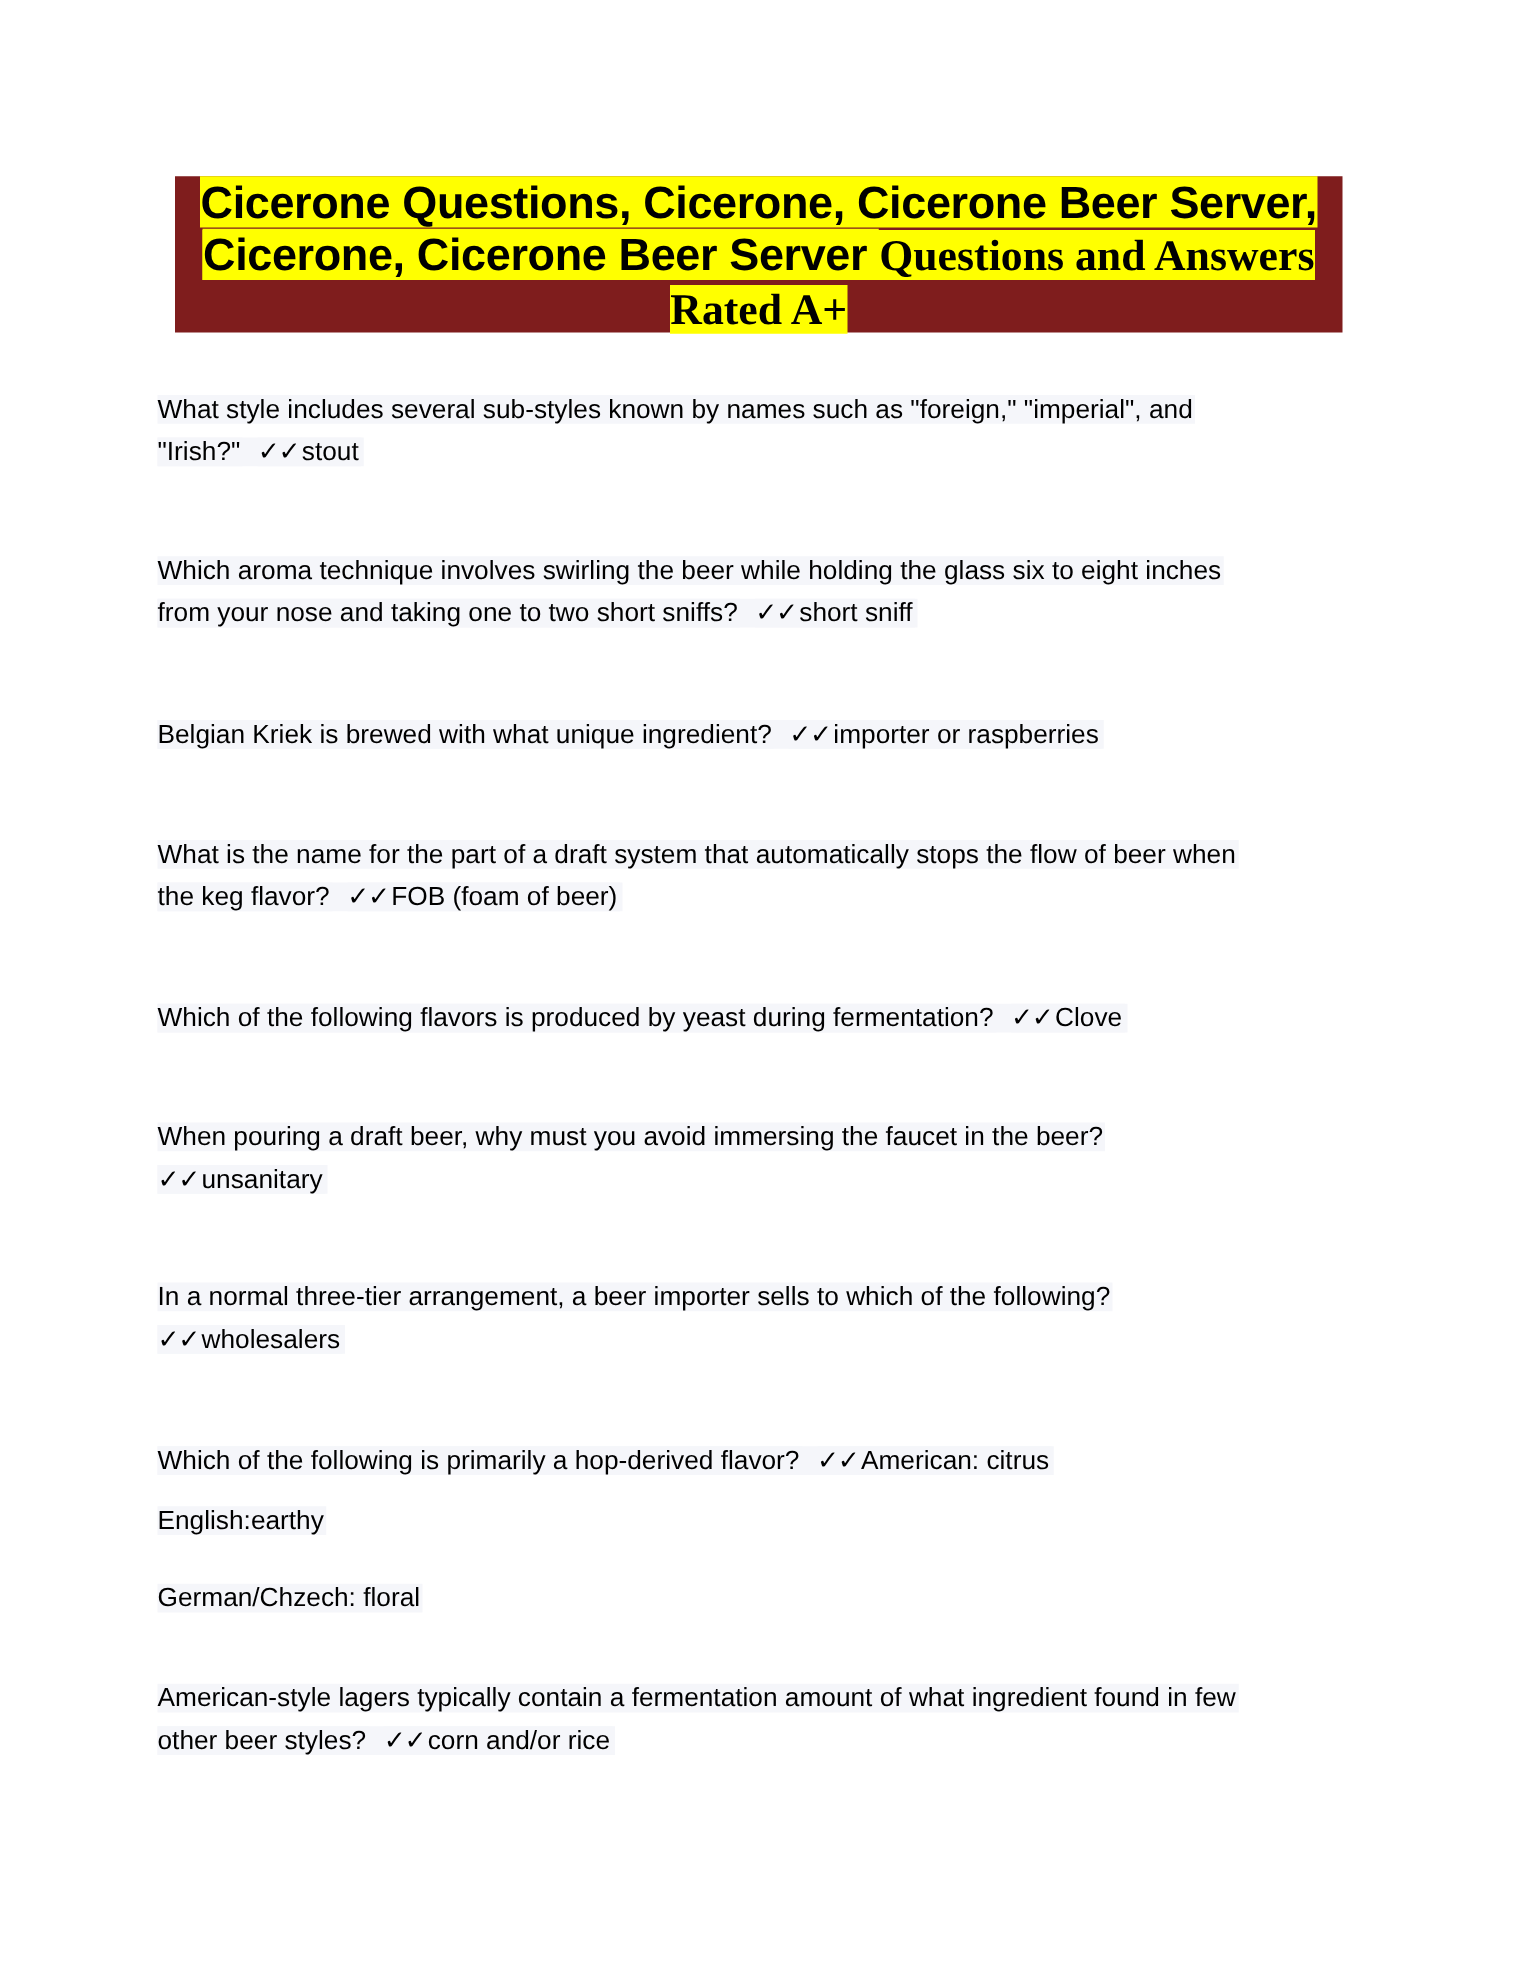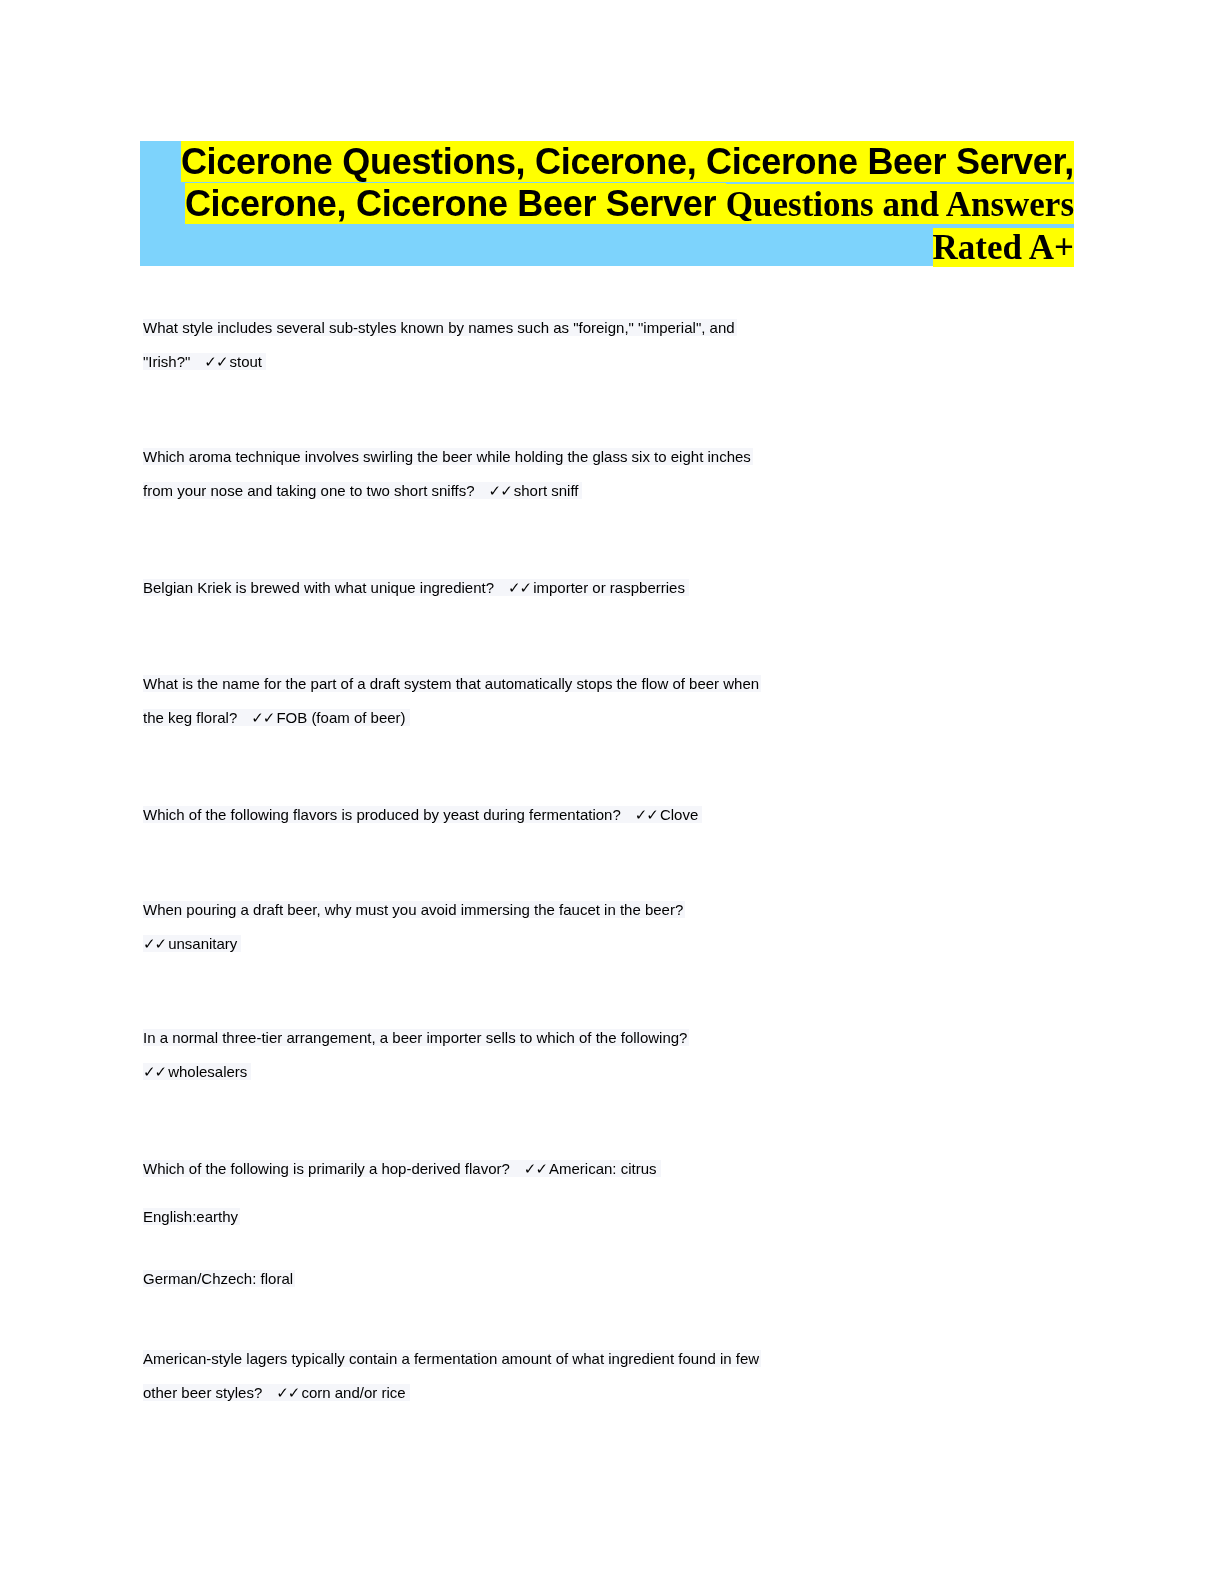--- a/index.html
+++ b/index.html
@@ -1,26 +1,26 @@
 <!DOCTYPE html>
 <html><head>
 <meta charset="utf-8">
 <style>
   html, body { margin: 0; padding: 0; background: #ffffff; }
   body { width: 1224px; height: 1584px; position: relative; overflow: hidden; }
   .title-box {
     position: absolute; left: 140px; top: 141px; width: 934px; height: 125px;
-    background: #7dd3fc; text-align: right;
+    background: #7f1d1d; text-align: center;
   }
   .title-line { line-height: 42px; font-size: 36px; color: #000; }
   .title-line span { background: #ffff00; }
   .sans-b { font-family: "Liberation Sans", sans-serif; font-weight: bold; letter-spacing: -0.3px; }
   .serif-b { font-family: "Liberation Serif", serif; font-weight: bold; font-size: 35px; }
-  .qa { position: absolute; left: 143px; font-family: "Liberation Sans", sans-serif;
-        font-size: 15px; color: #000; }
+  .qa { position: absolute; left: 126px; font-family: "Liberation Sans", sans-serif;
+        font-size: 21px; color: #000; }
   .ln { display: block; height: 34px; line-height: 34px; }
   .ln span { background: #f5f6fa; padding-right: 2px; white-space: nowrap; }
   .check { letter-spacing: -1px; margin-left: 12px; }
   .check.first { margin-left: 0; }
 </style>
 </head>
 <body>
 
 <div class="title-box">
   <div class="title-line"><span class="sans-b">Cicerone Questions, Cicerone, Cicerone Beer Server,</span></div>
@@ -37,21 +37,21 @@
   <span class="ln"><span>Which aroma technique involves swirling the beer while holding the glass six to eight inches</span></span>
   <span class="ln"><span><span>from your nose and taking one to two short sniffs?</span><span class="check">✓✓</span><span>short sniff</span></span></span>
 </div>
 
 <div class="qa" style="top:571px">
   <span class="ln"><span><span>Belgian Kriek is brewed with what unique ingredient?</span><span class="check">✓✓</span><span>importer or raspberries</span></span></span>
 </div>
 
 <div class="qa" style="top:667px">
   <span class="ln"><span>What is the name for the part of a draft system that automatically stops the flow of beer when</span></span>
-  <span class="ln"><span><span>the keg floral?</span><span class="check">✓✓</span><span>FOB (foam of beer)</span></span></span>
+  <span class="ln"><span><span>the keg flavor?</span><span class="check">✓✓</span><span>FOB (foam of beer)</span></span></span>
 </div>
 
 <div class="qa" style="top:798px">
   <span class="ln"><span><span>Which of the following flavors is produced by yeast during fermentation?</span><span class="check">✓✓</span><span>Clove</span></span></span>
 </div>
 
 <div class="qa" style="top:893px">
   <span class="ln"><span>When pouring a draft beer, why must you avoid immersing the faucet in the beer?</span></span>
   <span class="ln"><span><span class="check first">✓✓</span><span>unsanitary</span></span></span>
 </div>

